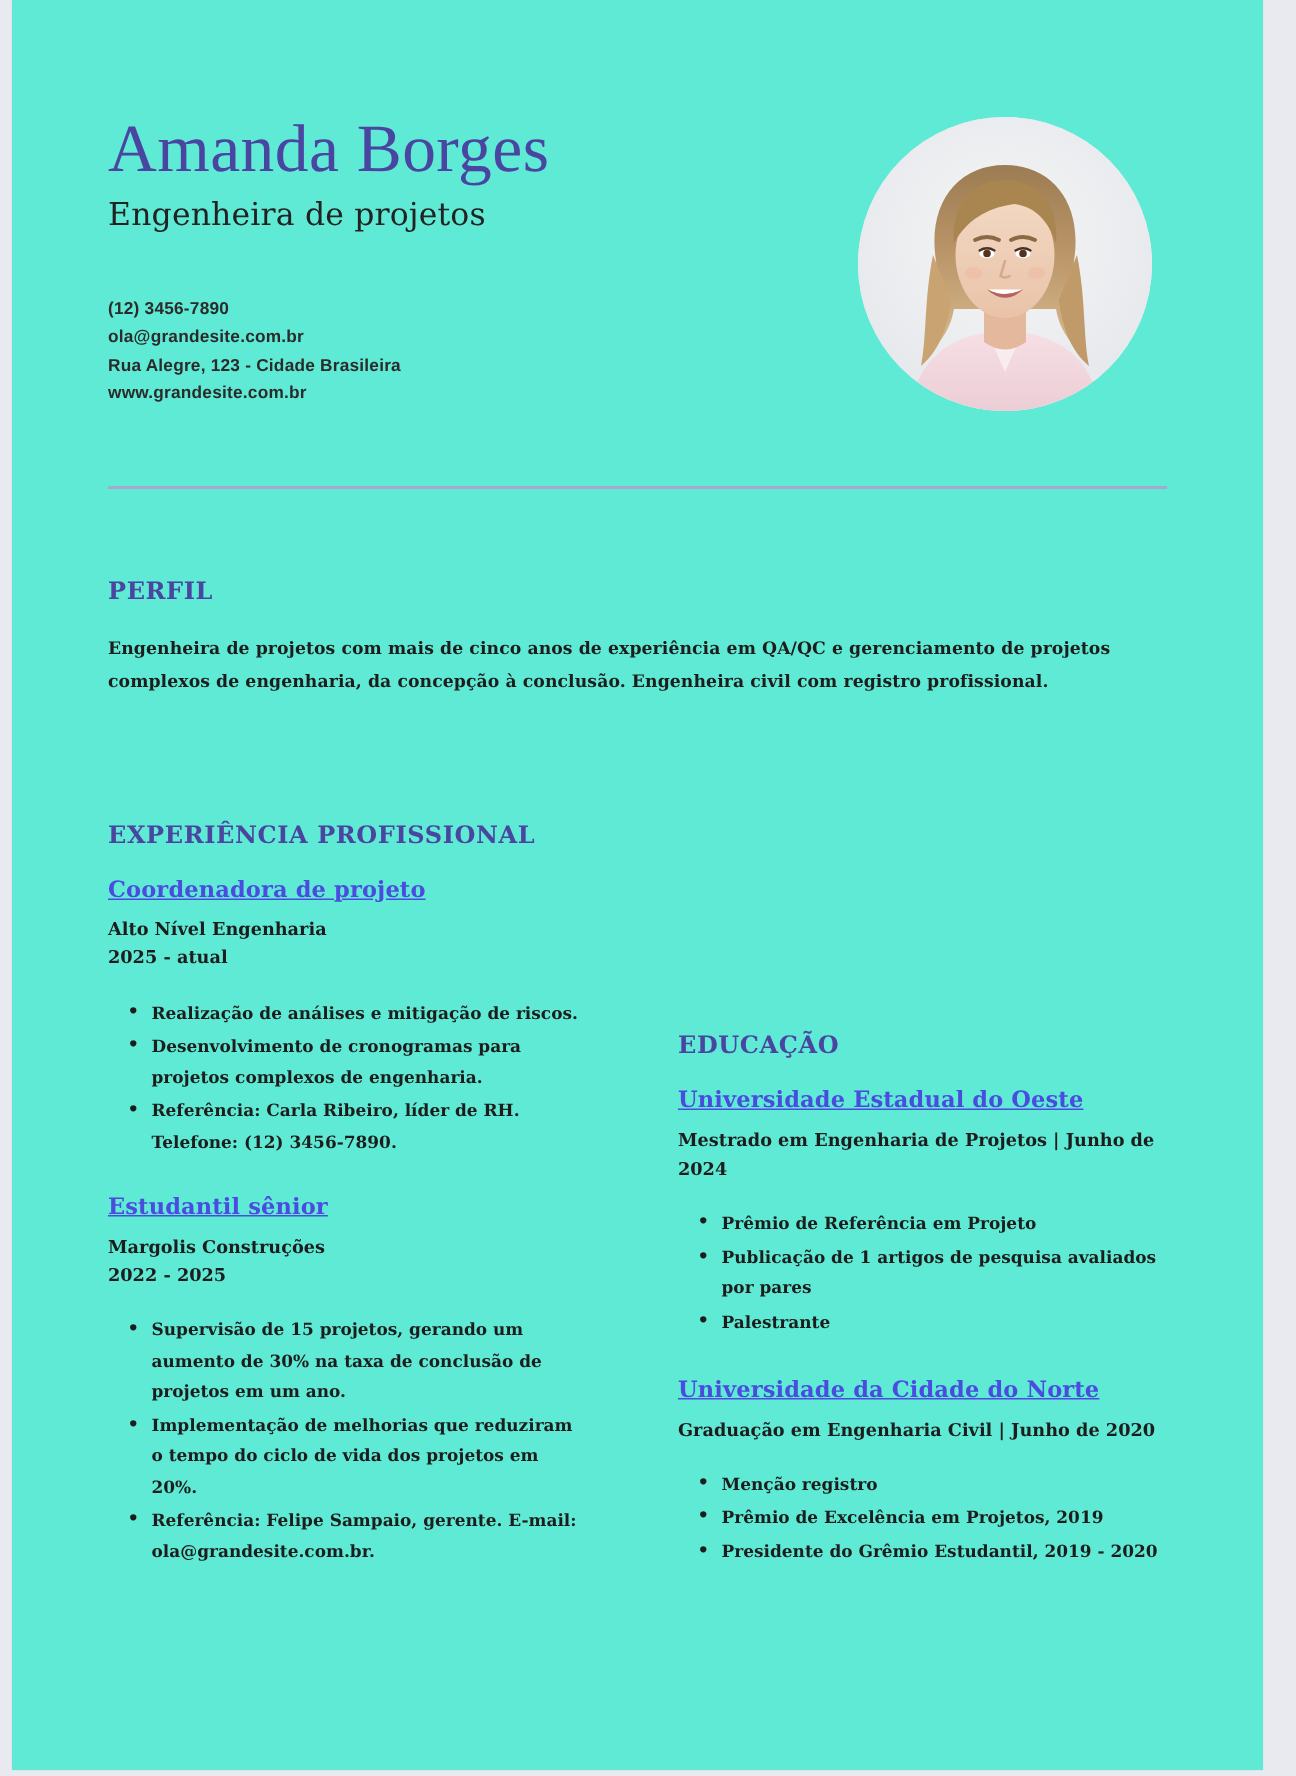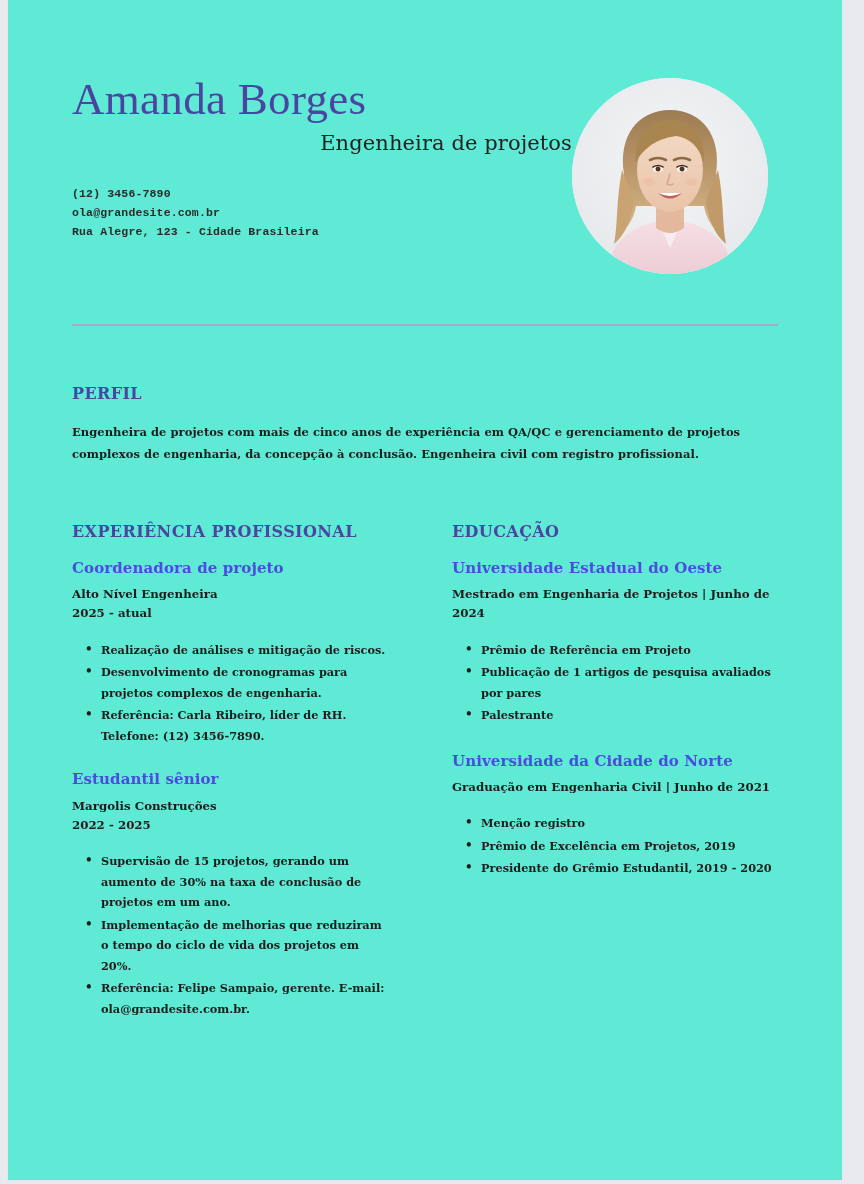--- a/index.html
+++ b/index.html
@@ -59,26 +59,25 @@
     white-space: nowrap;
   }
 
   .job-title {
     margin-top: 8px;
     font-family: "DejaVu Serif", "Liberation Serif", serif;
     font-size: 21px;
     font-weight: 400;
     color: #222222;
     letter-spacing: 0.1px;
-    text-align: right;
   }
 
   .contact {
-    margin-top: 30px;
-    font-family: Liberation Mono, monospace;
+    margin-top: 42px;
+    font-family: Liberation Sans, sans-serif;
     font-size: 11.5px;
     font-weight: bold;
     color: #2b2b2b;
     line-height: 1.62;
     letter-spacing: 0.15px;
   }
   .contact div { white-space: nowrap; }
 
   .photo-wrap {
     flex: 0 0 auto;
@@ -123,37 +122,38 @@
     font-size: 11.5px;
     font-weight: bold;
     color: #1d1d1d;
     line-height: 1.95;
     letter-spacing: 0.05px;
     max-width: 680px;
   }
 
   
   .columns {
-    margin-top: 56px;
+    margin-top: 81px;
     display: flex;
     gap: 60px;
-    align-items: flex-start;
+    align-items: flex-end;
   }
 
   .col { width: 320px; flex: 0 0 320px; }
 
   .entry { margin-top: 18px; }
 
   .entry-title {
     font-family: "DejaVu Serif", "Liberation Serif", serif;
     font-size: 15px;
     font-weight: bold;
     color: #4b4be0;
     letter-spacing: 0.1px;
     line-height: 1.3;
+    text-decoration: underline;
   }
 
   .entry-sub {
     margin-top: 7px;
     font-family: "DejaVu Serif", "Liberation Serif", serif;
     font-size: 11.8px;
     font-weight: bold;
     color: #1d1d1d;
     line-height: 1.62;
   }
@@ -195,20 +195,21 @@
     <div class="page-inner">
 
       <div class="header">
         <div class="header-left">
           <div class="name">Amanda Borges</div>
           <div class="job-title">Engenheira de projetos</div>
           <div class="contact">
             <div>(12) 3456-7890</div>
             <div>ola@grandesite.com.br</div>
             <div>Rua Alegre, 123 - Cidade Brasileira</div>
+            <div>www.grandesite.com.br</div>
           </div>
         </div>
 
         <div class="photo-wrap">
           <div class="photo">
             <svg viewBox="0 0 196 196" preserveAspectRatio="xMidYMid slice">
               <defs>
                 <radialGradient id="bgGrad" cx="50%" cy="42%" r="72%">
                   <stop offset="0%" stop-color="#f4f5f6"></stop>
                   <stop offset="100%" stop-color="#e3e6ea"></stop>
@@ -273,21 +274,21 @@
         <div class="profile-text">Engenheira de projetos com mais de cinco anos de experiência em QA/QC e gerenciamento de projetos complexos de engenharia, da concepção à conclusão. Engenheira civil com registro profissional.</div>
       </div>
 
       <div class="columns">
 
         <div class="col">
           <div class="section-heading">EXPERIÊNCIA PROFISSIONAL</div>
 
           <div class="entry">
             <div class="entry-title">Coordenadora de projeto</div>
-            <div class="entry-sub">Alto Nível Engenheira</div>
+            <div class="entry-sub">Alto Nível Engenharia</div>
             <div class="entry-sub" style="margin-top:0">2025 - atual</div>
             <ul class="bullets">
               <li>Realização de análises e mitigação de riscos.</li>
               <li>Desenvolvimento de cronogramas para projetos complexos de engenharia.</li>
               <li>Referência: Carla Ribeiro, líder de RH. Telefone: (12) 3456-7890.</li>
             </ul>
           </div>
 
           <div class="entry exp-entry-gap">
             <div class="entry-title">Estudantil sênior</div>
@@ -309,21 +310,21 @@
             <div class="entry-sub">Mestrado em Engenharia de Projetos | Junho de 2024</div>
             <ul class="bullets">
               <li>Prêmio de Referência em Projeto</li>
               <li>Publicação de 1 artigos de pesquisa avaliados por pares</li>
               <li>Palestrante</li>
             </ul>
           </div>
 
           <div class="entry edu-entry-gap">
             <div class="entry-title">Universidade da Cidade do Norte</div>
-            <div class="entry-sub">Graduação em Engenharia Civil | Junho de 2021</div>
+            <div class="entry-sub">Graduação em Engenharia Civil | Junho de 2020</div>
             <ul class="bullets">
               <li>Menção registro</li>
               <li>Prêmio de Excelência em Projetos, 2019</li>
               <li>Presidente do Grêmio Estudantil, 2019 - 2020</li>
             </ul>
           </div>
         </div>
 
       </div>
     </div>

